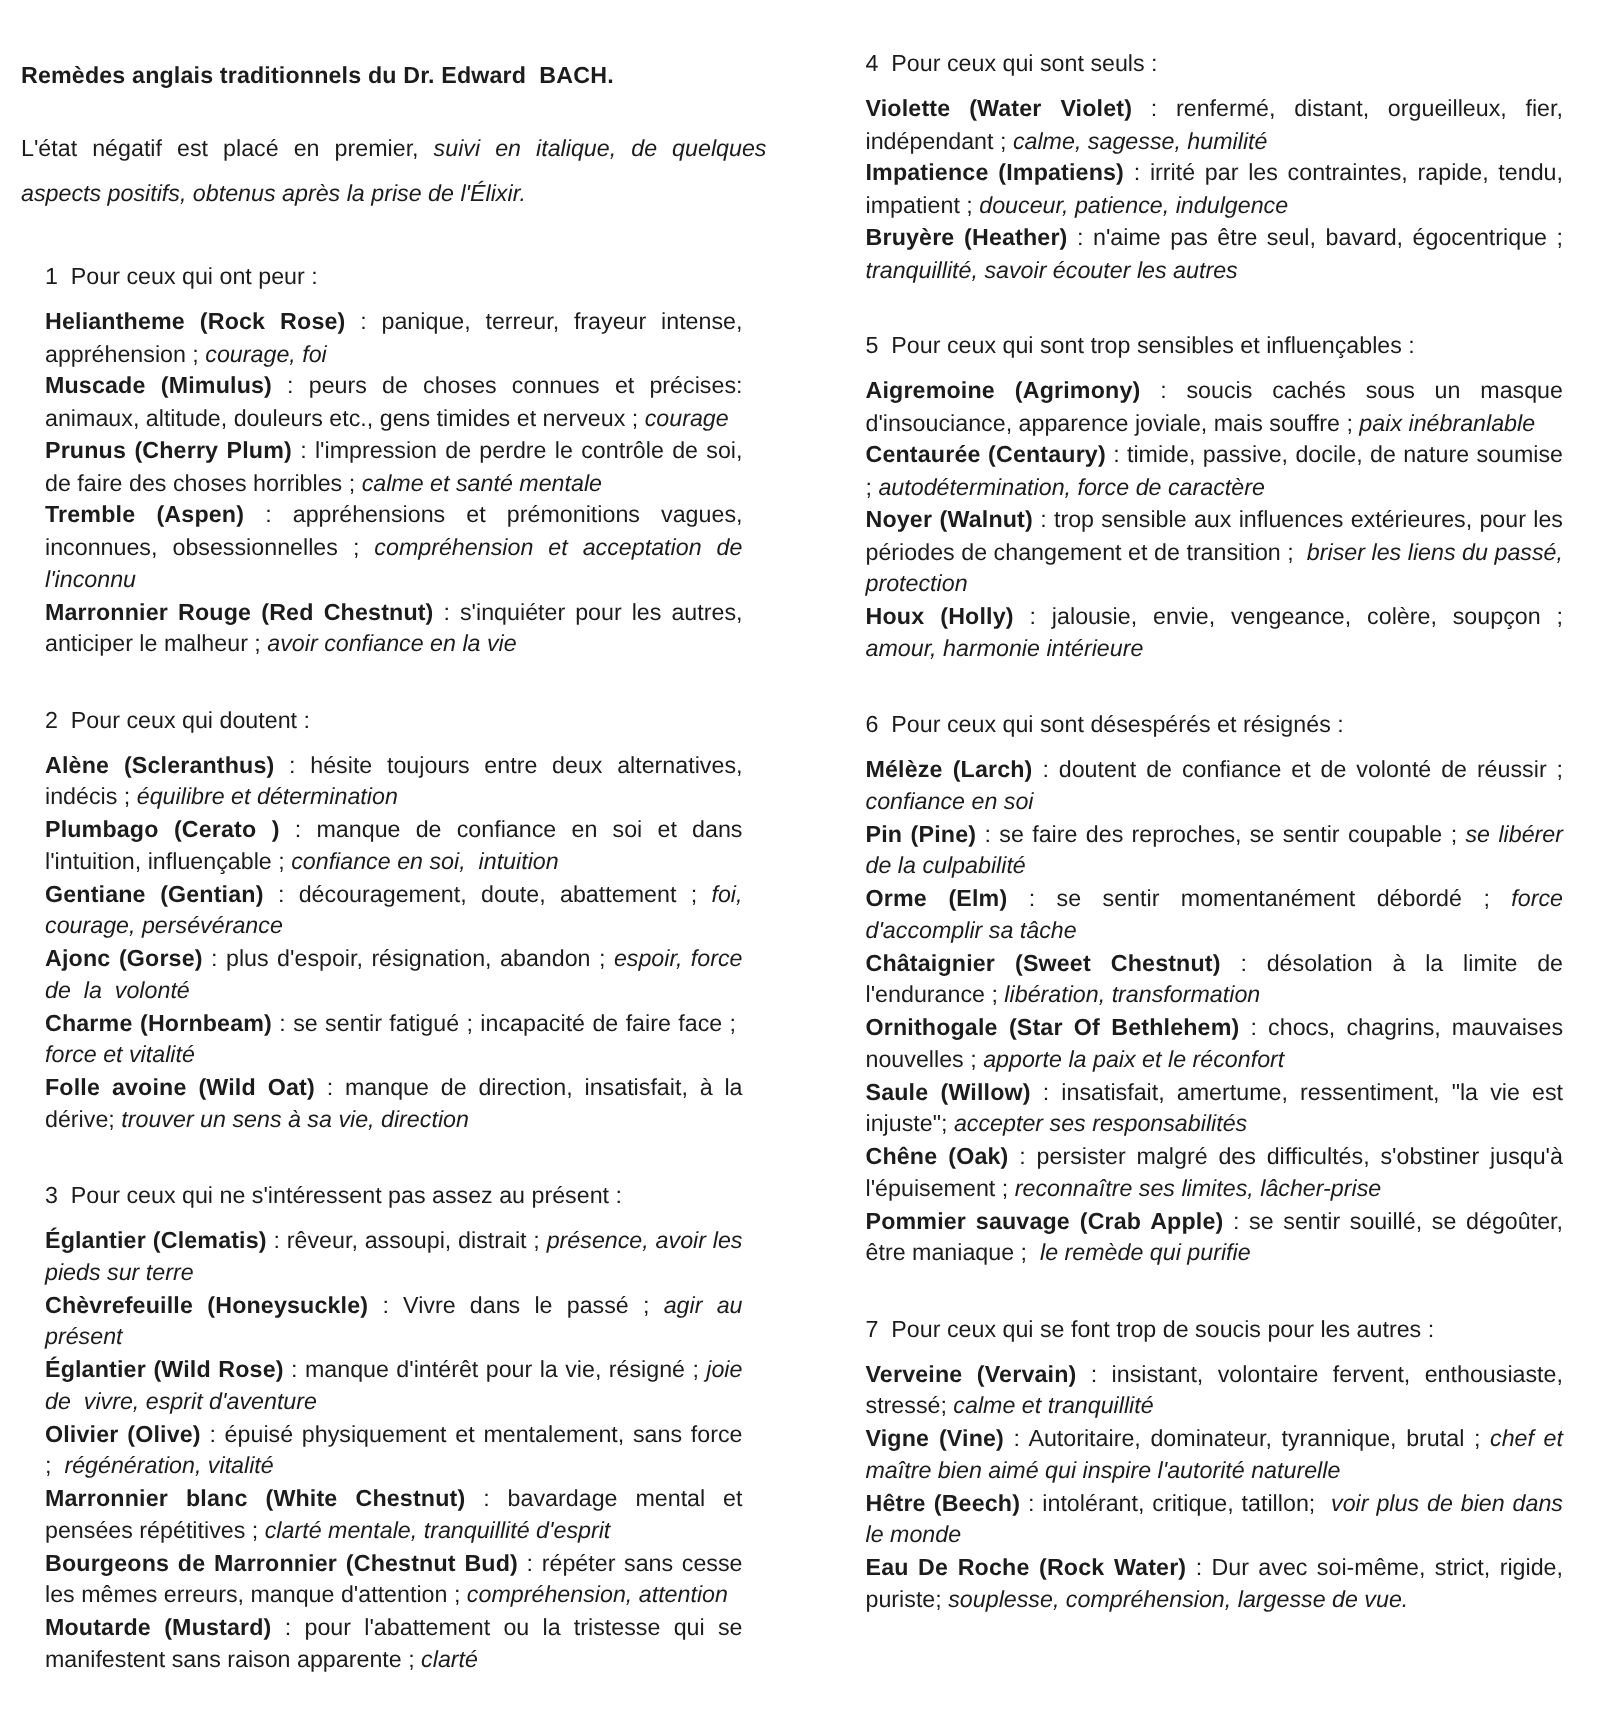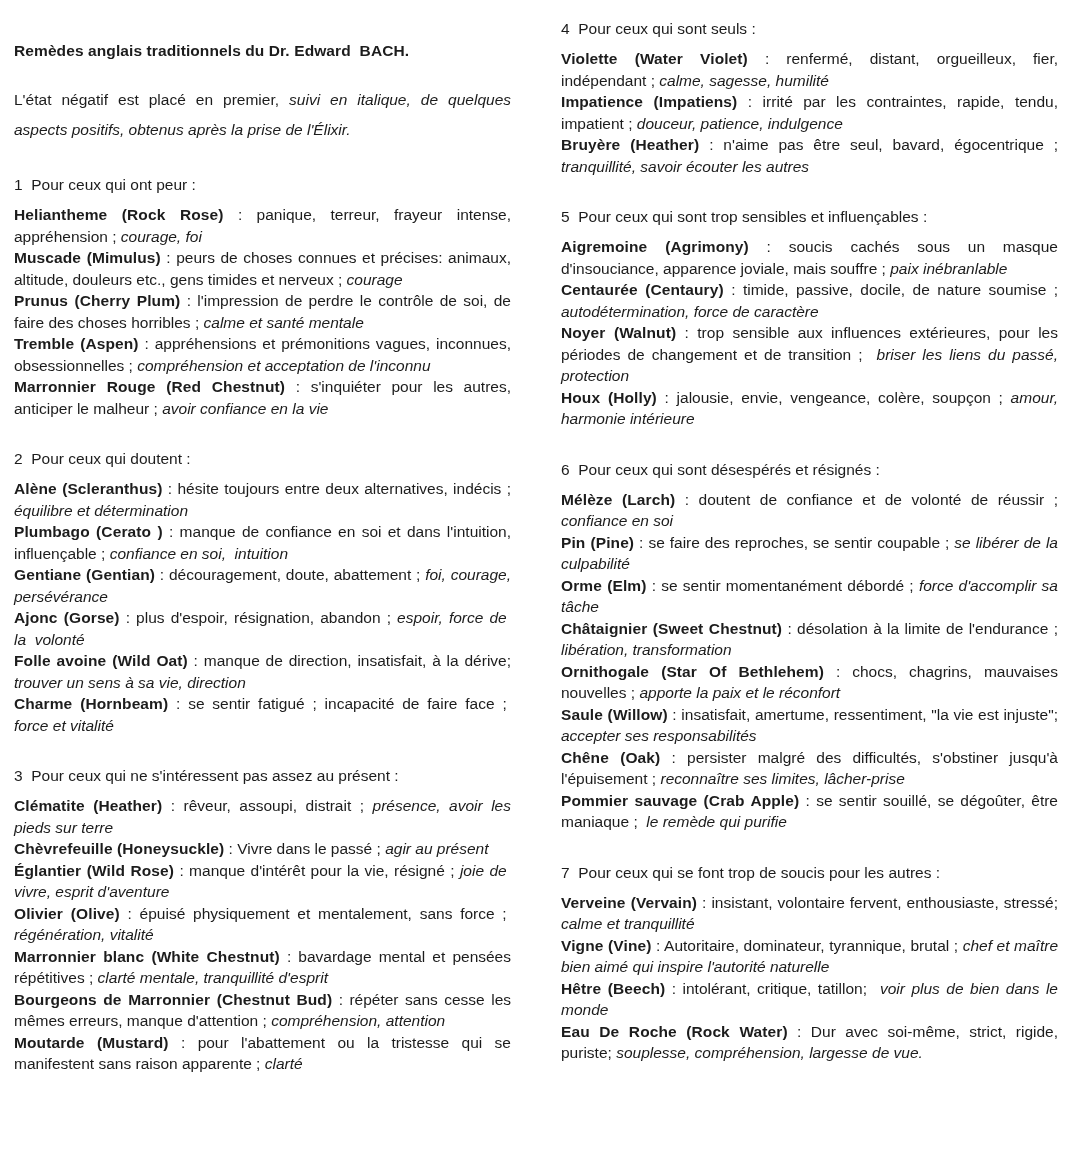--- a/index.html
+++ b/index.html
@@ -31,21 +31,21 @@
     margin: 0;
     line-height: 21px;
     letter-spacing: 0.1px;
   }
   .intro {
     margin: 24px 0 0 0;
     font-size: 15.5px;
     line-height: 30px;
     text-align: justify;
   }
-  .section { margin: 0; }
+  .section { margin: 16px; }
   .section-heading {
     font-size: 15.5px;
     line-height: 21px;
     margin: 29px 0 9px 0;
     font-weight: normal;
   }
   .sections[data-col="1"] .section:first-child .section-heading {
     margin-top: 2px;
   }
   .entry {
@@ -72,26 +72,26 @@
           <p class="entry"><b>Prunus (Cherry Plum)</b><span> : l'impression de perdre le contrôle de soi, de faire des choses horribles ; </span><i>calme et santé mentale</i></p>
           <p class="entry"><b>Tremble (Aspen)</b><span> : appréhensions et prémonitions vagues, inconnues, obsessionnelles ; </span><i>compréhension et acceptation de l'inconnu</i></p>
           <p class="entry"><b>Marronnier Rouge (Red Chestnut)</b><span> : s'inquiéter pour les autres, anticiper le malheur ; </span><i>avoir confiance en la vie</i></p>
         </div>
         <div class="section">
           <p class="section-heading">2&nbsp; Pour ceux qui doutent :</p>
           <p class="entry"><b>Alène (Scleranthus)</b><span> : hésite toujours entre deux alternatives, indécis ; </span><i>équilibre et détermination</i></p>
           <p class="entry"><b>Plumbago (Cerato )</b><span> : manque de confiance en soi et dans l'intuition, influençable ; </span><i>confiance en soi,&nbsp; intuition</i></p>
           <p class="entry"><b>Gentiane (Gentian)</b><span> : découragement, doute, abattement ; </span><i>foi, courage, persévérance</i></p>
           <p class="entry"><b>Ajonc (Gorse)</b><span> : plus d'espoir, résignation, abandon ; </span><i>espoir, force de&nbsp; la&nbsp; volonté</i></p>
+          <p class="entry"><b>Charme (Hornbeam)</b><span> : se sentir fatigué ; incapacité de faire face ;&nbsp; </span><i>force et vitalité</i></p>
           <p class="entry"><b>Folle avoine (Wild Oat)</b><span> : manque de direction, insatisfait, à la dérive; </span><i>trouver un sens à sa vie, direction</i></p>
-          <p class="entry"><b>Charme (Hornbeam)</b><span> : se sentir fatigué ; incapacité de faire face ;&nbsp; </span><i>force et vitalité</i></p>
         </div>
         <div class="section">
           <p class="section-heading">3&nbsp; Pour ceux qui ne s'intéressent pas assez au présent :</p>
-          <p class="entry"><b>Clématite (Heather)</b><span> : rêveur, assoupi, distrait ; </span><i>présence, avoir les pieds sur terre</i></p>
+          <p class="entry"><b>Églantier (Clematis)</b><span> : rêveur, assoupi, distrait ; </span><i>présence, avoir les pieds sur terre</i></p>
           <p class="entry"><b>Chèvrefeuille (Honeysuckle)</b><span> : Vivre dans le passé ; </span><i>agir au présent</i></p>
           <p class="entry"><b>Églantier (Wild Rose)</b><span> : manque d'intérêt pour la vie, résigné ; </span><i>joie de&nbsp; vivre, esprit d'aventure</i></p>
           <p class="entry"><b>Olivier (Olive)</b><span> : épuisé physiquement et mentalement, sans force ;&nbsp; </span><i>régénération, vitalité</i></p>
           <p class="entry"><b>Marronnier blanc (White Chestnut)</b><span> : bavardage mental et pensées répétitives ; </span><i>clarté mentale, tranquillité d'esprit</i></p>
           <p class="entry"><b>Bourgeons de Marronnier (Chestnut Bud)</b><span> : répéter sans cesse les mêmes erreurs, manque d'attention ; </span><i>compréhension, attention</i></p>
           <p class="entry"><b>Moutarde (Mustard)</b><span> : pour l'abattement ou la tristesse qui se manifestent sans raison apparente ; </span><i>clarté</i></p>
         </div>
       </div>
   </div>
   <div class="col col-right">

